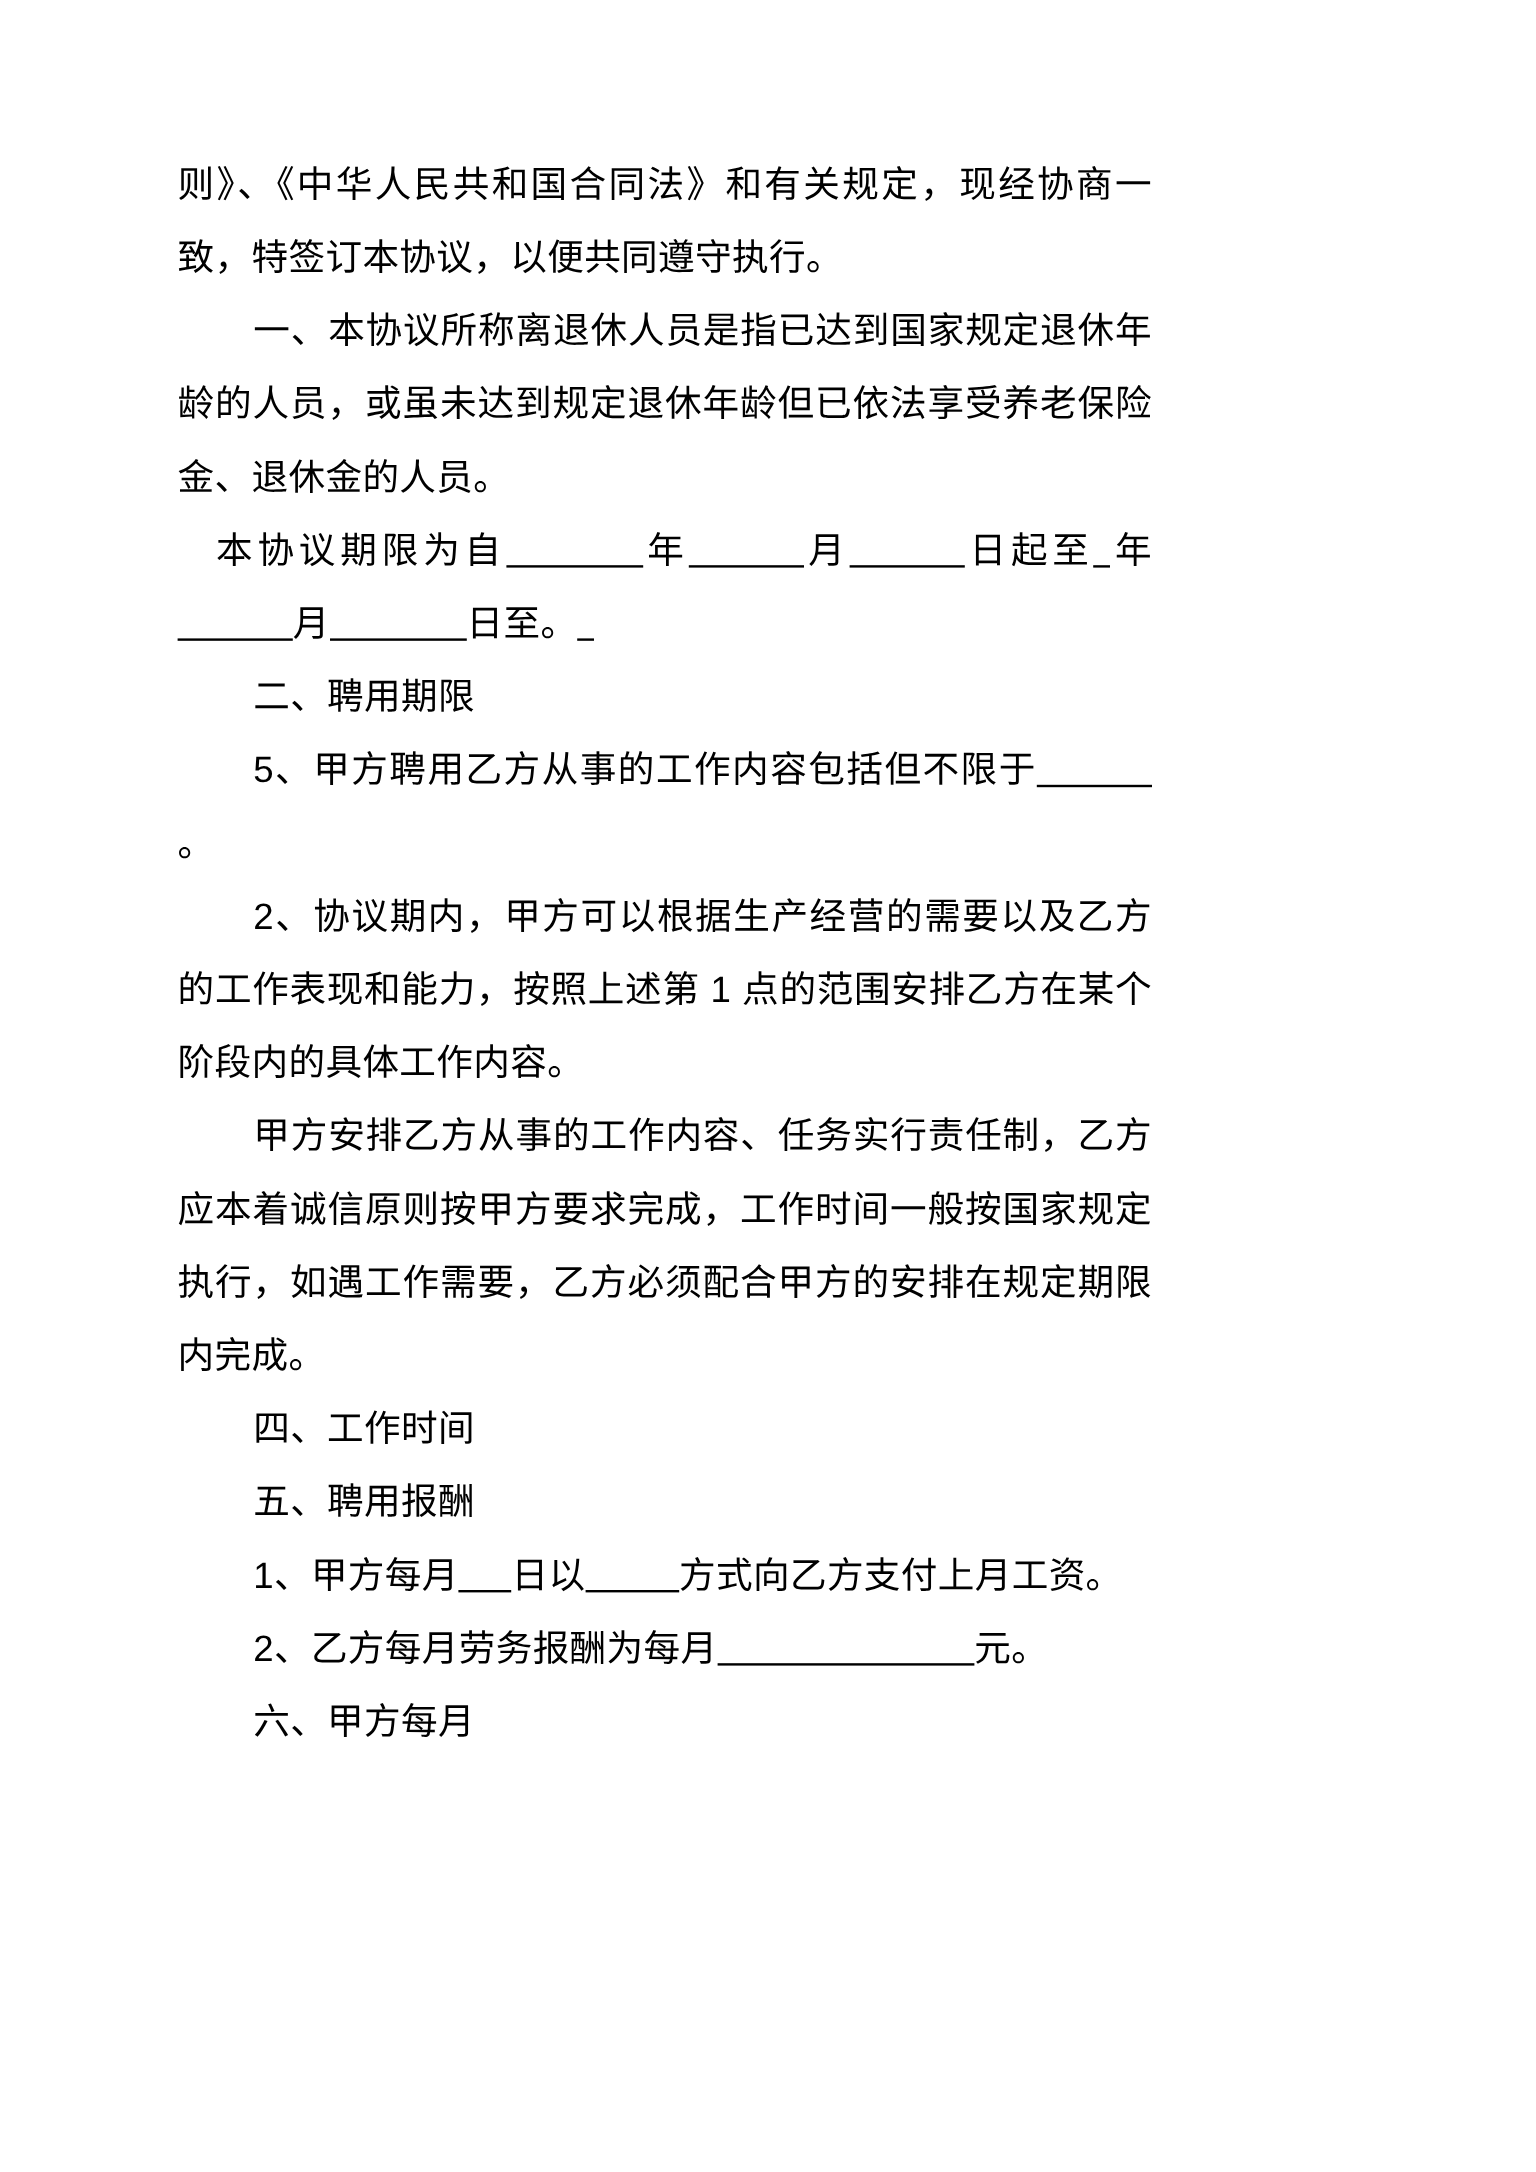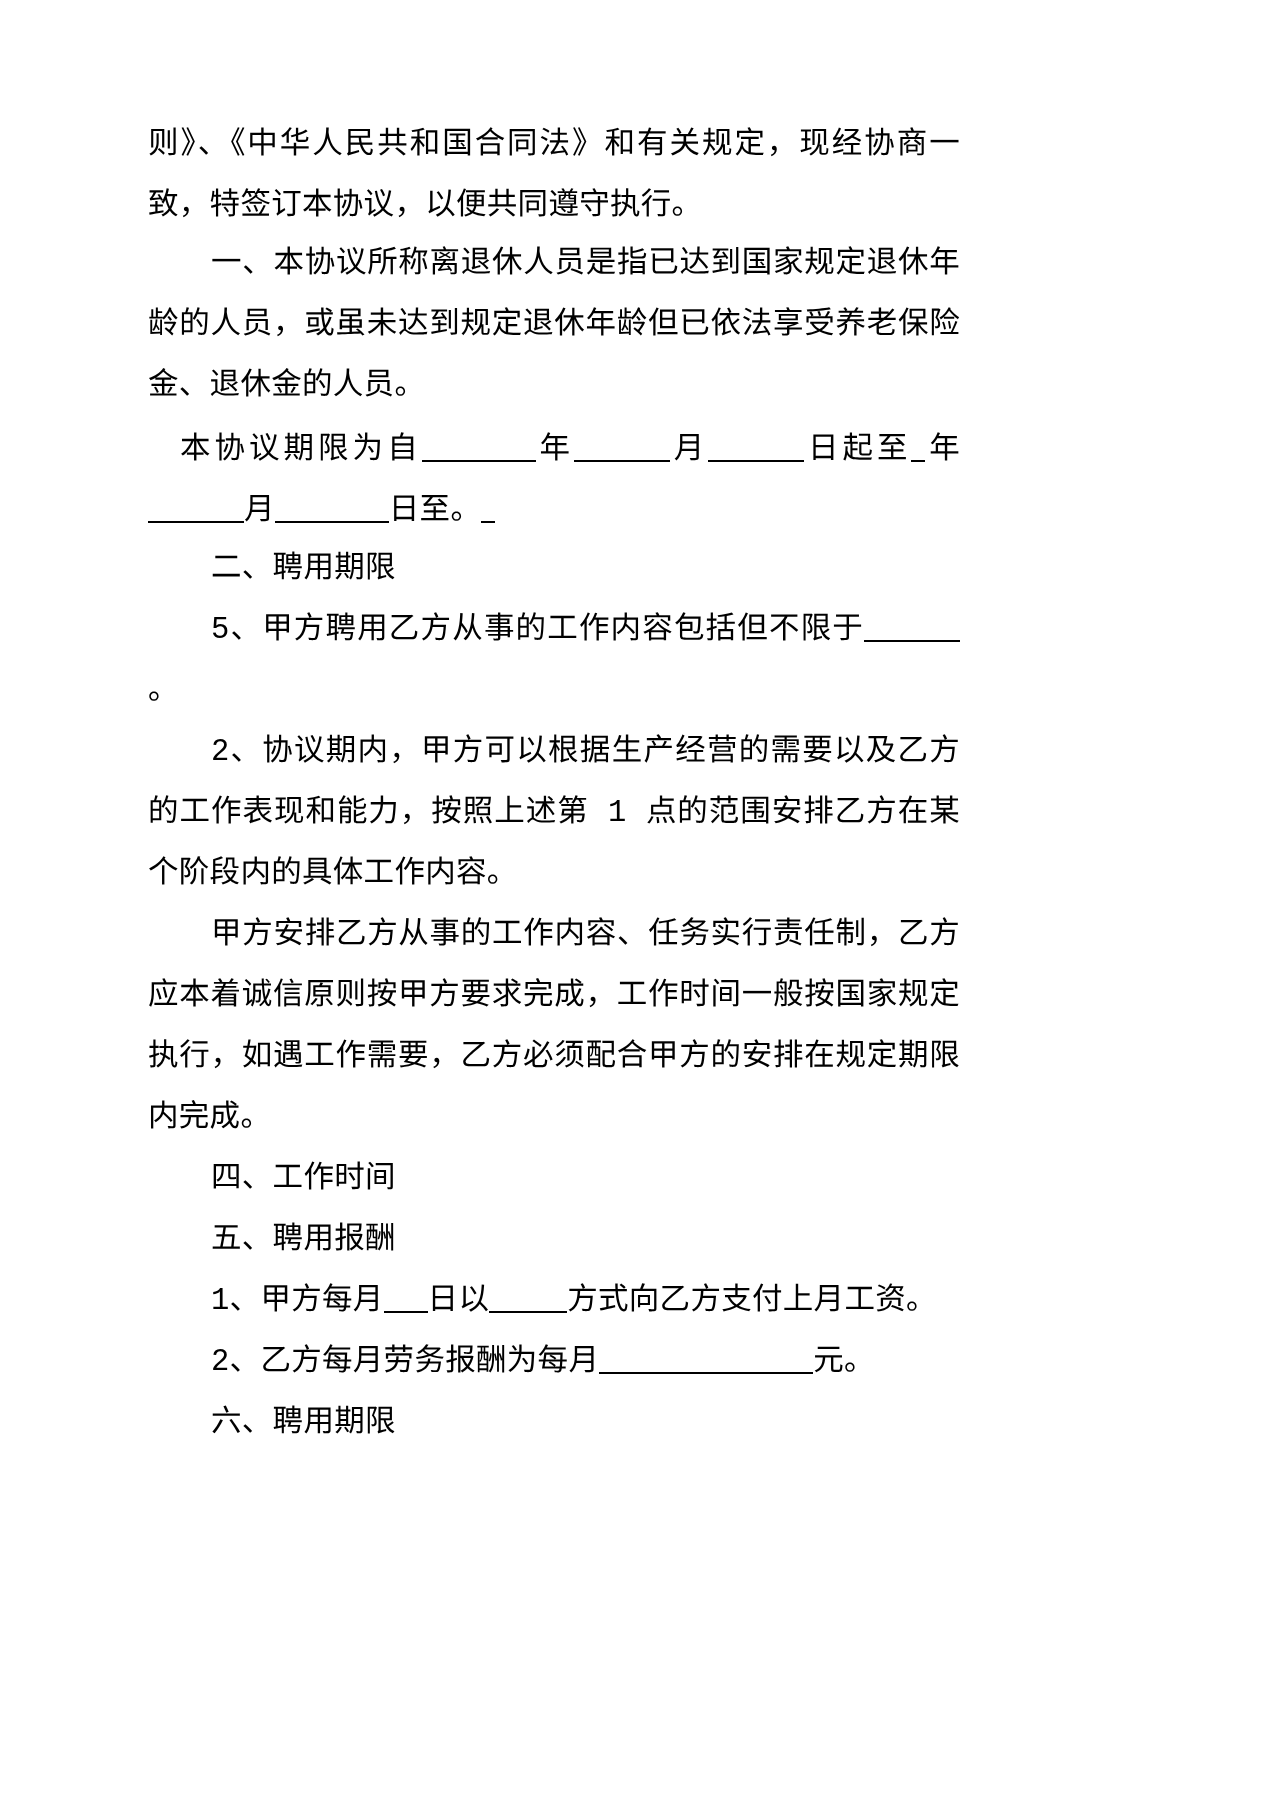--- a/index.html
+++ b/index.html
@@ -10,21 +10,21 @@
   }
   body {
     font-family: "Liberation Sans", "DejaVu Sans", sans-serif;
     color: #000000;
   }
   .page {
     position: relative;
     width: 1280px;
     height: 1646px;
     background: #ffffff;
-    margin: 0 auto;
+    margin: 12px auto;
     overflow: hidden;
     box-sizing: border-box;
   }
   .doc-body {
     position: absolute;
     left: 148px;
     top: 112px;
     width: 812px;
   }
   .para {
@@ -33,21 +33,20 @@
     letter-spacing: 0.3px;
     text-align: justify;
     text-justify: inter-ideograph;
     white-space: normal;
     word-break: break-all;
     margin: 0;
   }
   
   .indent2 {
     text-indent: 63px;
-    font-family: Liberation Mono, monospace;
   }
   .indent1 {
     text-indent: 32px;
   }
   .noindent {
     text-indent: 0;
   }
   .blank {
     display: inline-block;
     border-bottom: 2px solid #000000;
@@ -71,15 +70,15 @@
       <p class="para indent2"><span>一、本协议所称离退休人员是指已达到国家规定退休年龄的人员，或虽未达到规定退休年龄但已依法享受养老保险金、退休金的人员。</span></p>
       <p class="para indent1"><span>本协议期限为自</span><span class="blank b-lg"></span><span>年</span><span class="blank b-md"></span><span>月</span><span class="blank b-md"></span><span>日起至</span><span class="blank b-tiny"></span><span>年</span><span class="blank b-md"></span><span>月</span><span class="blank b-lg"></span><span>日至。</span><span class="blank b-tiny"></span></p>
       <p class="para indent2"><span>二、聘用期限</span></p>
       <p class="para indent2"><span>5、甲方聘用乙方从事的工作内容包括但不限于</span><span class="blank b-md"></span><span>。</span></p>
       <p class="para indent2"><span>2、协议期内，甲方可以根据生产经营的需要以及乙方的工作表现和能力，按照上述第 1 点的范围安排乙方在某个阶段内的具体工作内容。</span></p>
       <p class="para indent2"><span>甲方安排乙方从事的工作内容、任务实行责任制，乙方应本着诚信原则按甲方要求完成，工作时间一般按国家规定执行，如遇工作需要，乙方必须配合甲方的安排在规定期限内完成。</span></p>
       <p class="para indent2"><span>四、工作时间</span></p>
       <p class="para indent2"><span>五、聘用报酬</span></p>
       <p class="para indent2"><span>1、甲方每月</span><span class="blank b-xs"></span><span>日以</span><span class="blank b-sm"></span><span>方式向乙方支付上月工资。</span></p>
       <p class="para indent2"><span>2、乙方每月劳务报酬为每月</span><span class="blank b-xxl"></span><span>元。</span></p>
-      <p class="para indent2"><span>六、聘用期限</span></p>
+      <p class="para indent2"><span>六、甲方每月</span></p>
     </div>
 </div>
 
 </body></html>

